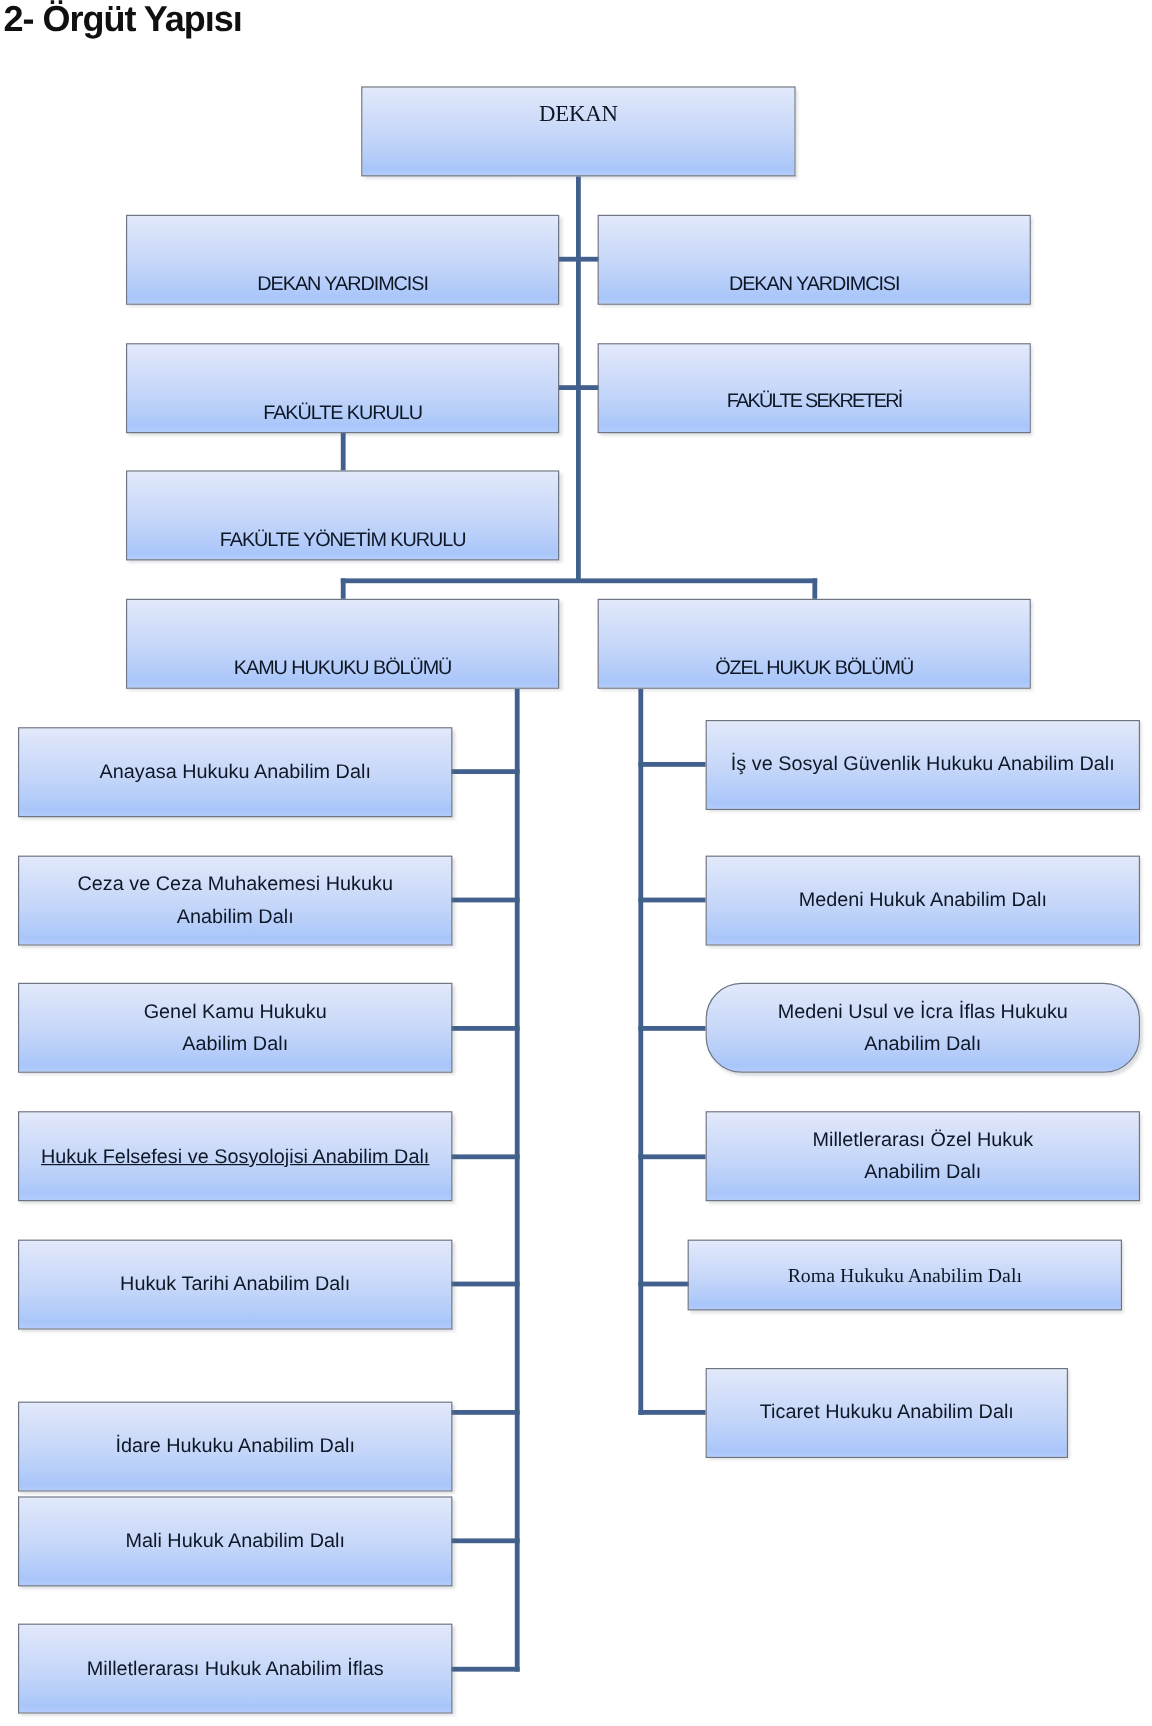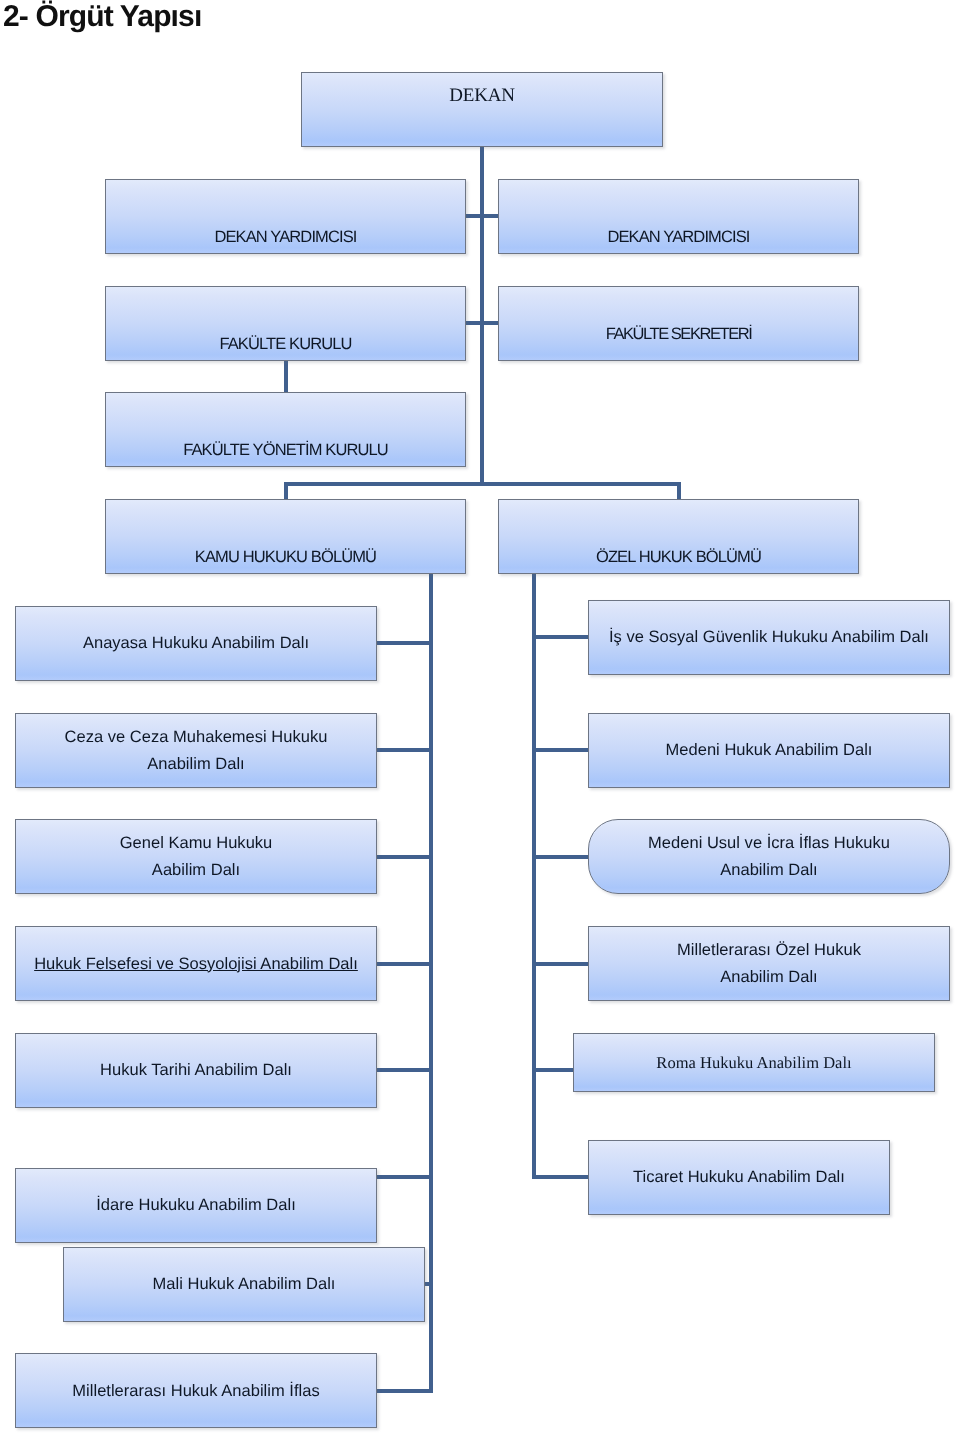--- a/index.html
+++ b/index.html
@@ -93,21 +93,21 @@
     </div>
     <div class="node" style="left:15px;top:926.1px;width:362px;height:75px;text-decoration:underline;">
       <span class="lbl">Hukuk Felsefesi ve Sosyolojisi Anabilim Dalı</span>
     </div>
     <div class="node" style="left:15px;top:1032.9px;width:362px;height:75px;">
       <span class="lbl">Hukuk Tarihi Anabilim Dalı</span>
     </div>
     <div class="node" style="left:15px;top:1139.7px;width:362px;height:75px;margin-top:28px;">
       <span class="lbl">İdare Hukuku Anabilim Dalı</span>
     </div>
-    <div class="node" style="left:15px;top:1246.5px;width:362px;height:75px;margin-left:48px;">
+    <div class="node" style="left:15px;top:1246.5px;width:362px;height:75px;">
       <span class="lbl">Mali Hukuk Anabilim Dalı</span>
     </div>
     <div class="node" style="left:15px;top:1353.3px;width:362px;height:75px;">
       <span class="lbl">Milletlerarası Hukuk Anabilim İflas</span>
     </div>
     <div class="node" style="left:588px;top:599.5px;width:362px;height:75px;">
       <span class="lbl">İş ve Sosyal Güvenlik Hukuku Anabilim Dalı</span>
     </div>
     <div class="node" style="left:588px;top:712.5px;width:362px;height:75px;">
       <span class="lbl">Medeni Hukuk Anabilim Dalı</span>

